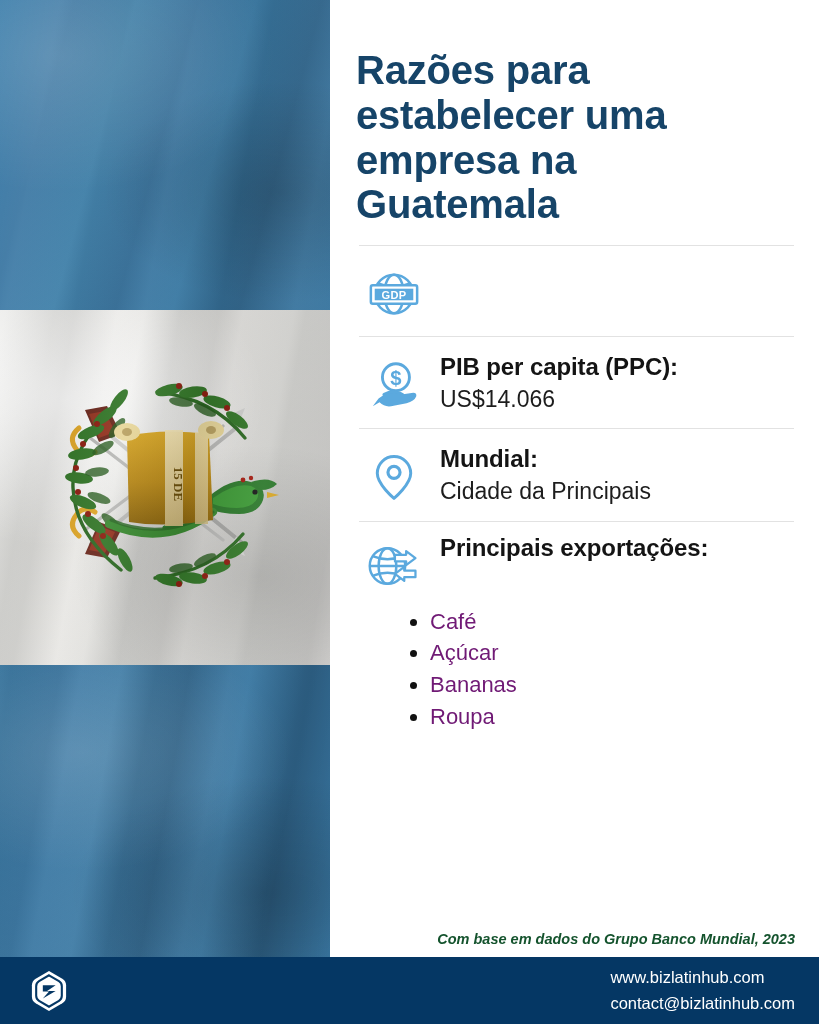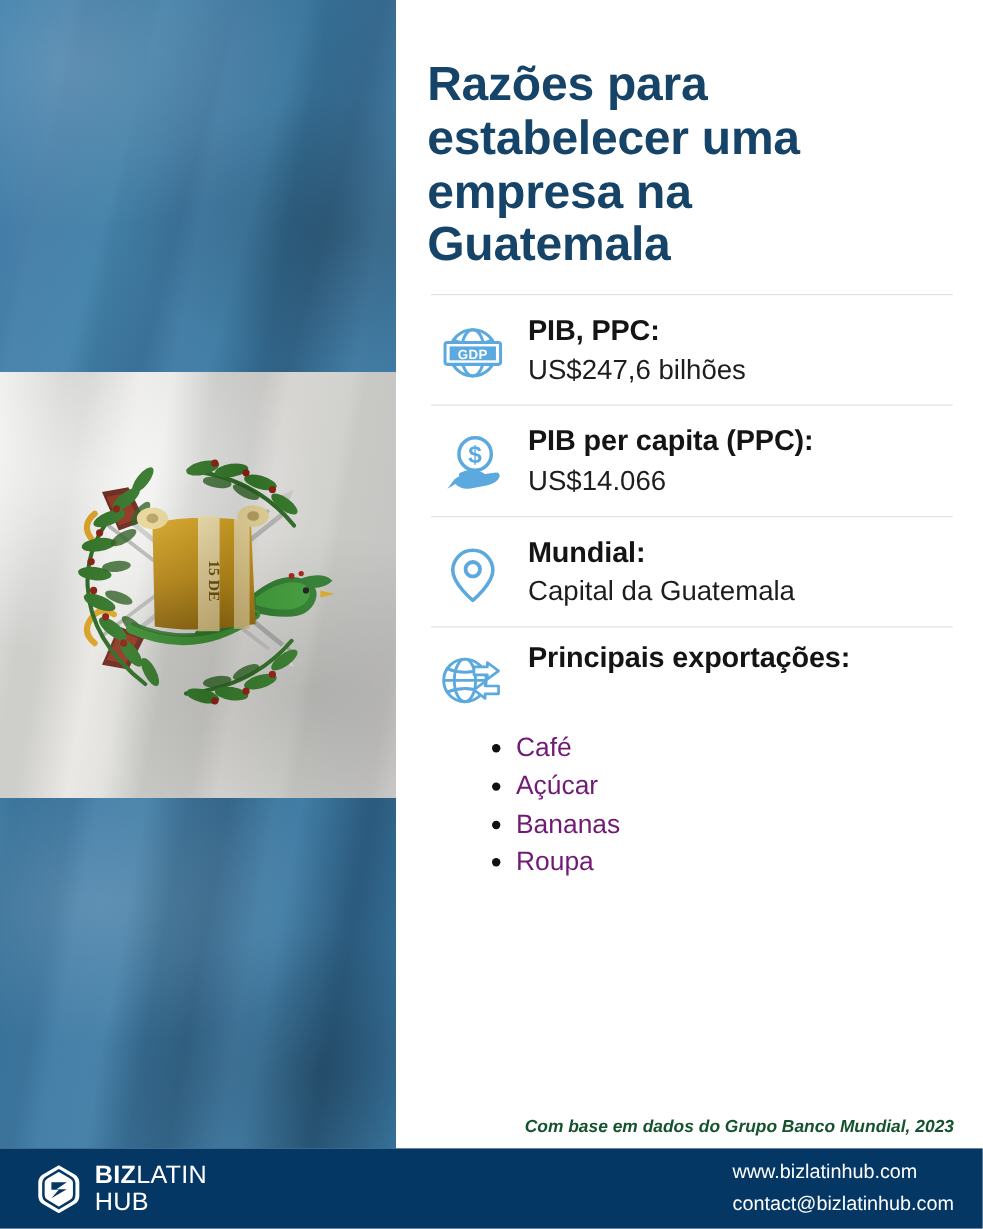--- a/index.html
+++ b/index.html
@@ -346,24 +346,20 @@
               <ellipse cx="28" cy="28" rx="10" ry="20"></ellipse>
               <line x1="8" y1="28" x2="48" y2="28"></line>
               <path d="M11.5 17 Q28 24 44.5 17"></path>
               <path d="M11.5 39 Q28 32 44.5 39"></path>
             </g>
             <rect x="4" y="19" width="48" height="19" rx="2" fill="#ffffff" stroke="#5ba9de" stroke-width="2.6"></rect>
             <rect x="8" y="22.5" width="40" height="12" fill="#5ba9de"></rect>
             <text x="28" y="33" fill="#ffffff" font-family="'Liberation Sans',sans-serif" font-size="11.5" font-weight="bold" text-anchor="middle" letter-spacing="0.4">GDP</text>
           </svg>
         </div>
-        <div class="stat-body">
-          <div class="stat-label">PIB, PPC:</div>
-          <div class="stat-value">US$247,6 bilhões</div>
-        </div>
       </div>
 
       <div class="rule"></div>
 
       <div class="stat">
         <div class="stat-ico">
           <svg viewBox="0 0 56 56" width="54" height="54">
             <circle cx="30" cy="20" r="14" fill="none" stroke="#5ba9de" stroke-width="3"></circle>
             <text x="30" y="27.5" fill="#5ba9de" font-family="'Liberation Sans',sans-serif" font-size="21" font-weight="bold" text-anchor="middle">$</text>
             <path d="M18 38 q8 -4 16 -1 q5 2 4 5 q-1 3 -6 2 l-8 -1" fill="none" stroke="#5ba9de" stroke-width="4" stroke-linecap="round"></path>
@@ -380,21 +376,21 @@
 
       <div class="stat">
         <div class="stat-ico">
           <svg viewBox="0 0 56 56" width="52" height="52">
             <path d="M28 6 C18 6 10 14 10 24 C10 36 28 51 28 51 C28 51 46 36 46 24 C46 14 38 6 28 6 Z" fill="none" stroke="#5ba9de" stroke-width="3.2" stroke-linejoin="round"></path>
             <circle cx="28" cy="23" r="6.5" fill="none" stroke="#5ba9de" stroke-width="3.4"></circle>
           </svg>
         </div>
         <div class="stat-body">
           <div class="stat-label">Mundial:</div>
-          <div class="stat-value">Capital da Guatemala</div>
+          <div class="stat-value">Cidade da Principais</div>
         </div>
       </div>
 
       <div class="rule"></div>
 
       <div class="stat compact">
         <div class="stat-ico">
           <svg viewBox="0 0 60 56" width="58" height="54">
             <g stroke="#5ba9de" stroke-width="2.6" fill="none">
               <circle cx="23" cy="28" r="19"></circle>
@@ -425,26 +421,20 @@
 
   <div class="footer">
 
     <div class="brand">
       <svg class="brand-mark" viewBox="0 0 40 44">
         <path d="M20 1 L34 9 Q38 11.5 38 16 L38 28 Q38 32.5 34 35 L20 43 L6 35 Q2 32.5 2 28 L2 16 Q2 11.5 6 9 Z" fill="#ffffff"></path>
         <path d="M20 5.5 L30.5 11.7 Q33.5 13.5 33.5 17 L33.5 27 Q33.5 30.5 30.5 32.3 L20 38.5 L9.5 32.3
                  Q6.5 30.5 6.5 27 L6.5 17 Q6.5 13.5 9.5 11.7 Z" fill="none" stroke="#053764" stroke-width="2.2"></path>
         <path d="M13.5 16 L27 16 L18 22 L27 22 L13.5 30 L20 22.5 L13.5 22.5 Z" fill="#053764"></path>
       </svg>
-      <div class="brand-text">
-        <div class="l1">
-          <span class="b">BIZ</span><span class="n">LATIN</span>
-        </div>
-        <div class="l2">HUB</div>
-      </div>
     </div>
 
     <div class="contact">
       <a href="#">www.bizlatinhub.com</a>
       <a href="#">contact@bizlatinhub.com</a>
     </div>
   </div>
 </div>
 
 </body></html>

